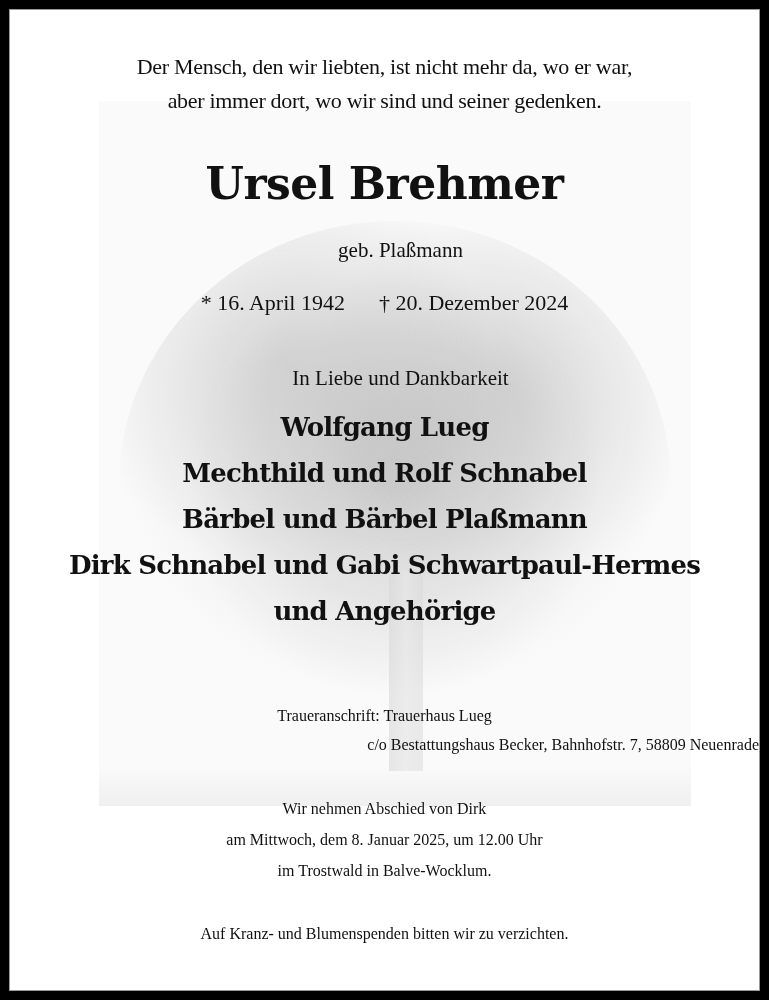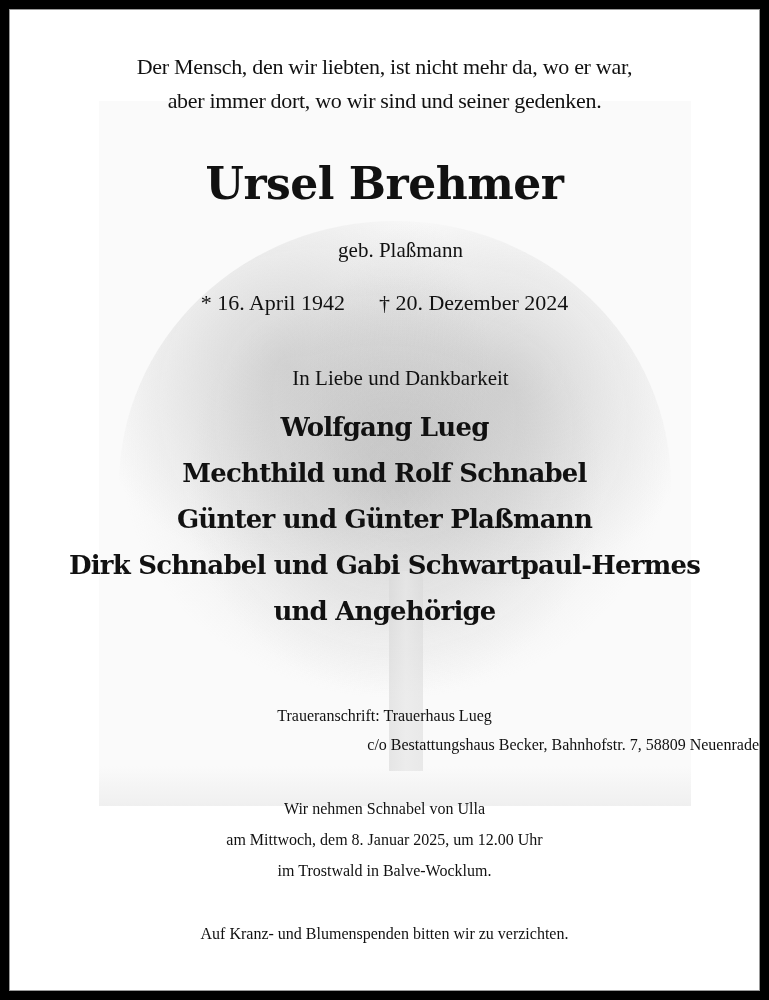--- a/index.html
+++ b/index.html
@@ -64,26 +64,26 @@
     <div class="line small" style="top:228px;">geb. Plaßmann</div>
 
     <div class="line dates" style="top:280px;">
       <span>* 16. April 1942</span><span class="sep"></span><span>† 20. Dezember 2024</span>
     </div>
 
     <div class="line small" style="top:356px;">In Liebe und Dankbarkeit</div>
 
     <div class="line mourner" style="top:402px;">Wolfgang Lueg</div>
     <div class="line mourner" style="top:448px;">Mechthild und Rolf Schnabel</div>
-    <div class="line mourner" style="top:494px;">Günter und Günter Plaßmann</div>
+    <div class="line mourner" style="top:494px;">Bärbel und Bärbel Plaßmann</div>
     <div class="line mourner" style="top:540px;">Dirk Schnabel und Gabi Schwartpaul-Hermes</div>
     <div class="line mourner" style="top:586px;">und Angehörige</div>
 
     <div class="line body-text" style="top:697px;">Traueranschrift: Trauerhaus Lueg</div>
     <div class="line body-text" style="top:726px;text-align:right;">c/o Bestattungshaus Becker, Bahnhofstr. 7, 58809 Neuenrade</div>
 
-    <div class="line body-text" style="top:790px;">Wir nehmen Schnabel von Ulla</div>
+    <div class="line body-text" style="top:790px;">Wir nehmen Abschied von Dirk</div>
     <div class="line body-text" style="top:821px;">am Mittwoch, dem 8. Januar 2025, um 12.00 Uhr</div>
     <div class="line body-text" style="top:852px;">im Trostwald in Balve-Wocklum.</div>
 
     <div class="line body-text" style="top:915px;">Auf Kranz- und Blumenspenden bitten wir zu verzichten.</div>
   </div>
 </div>
 
 </body></html>

